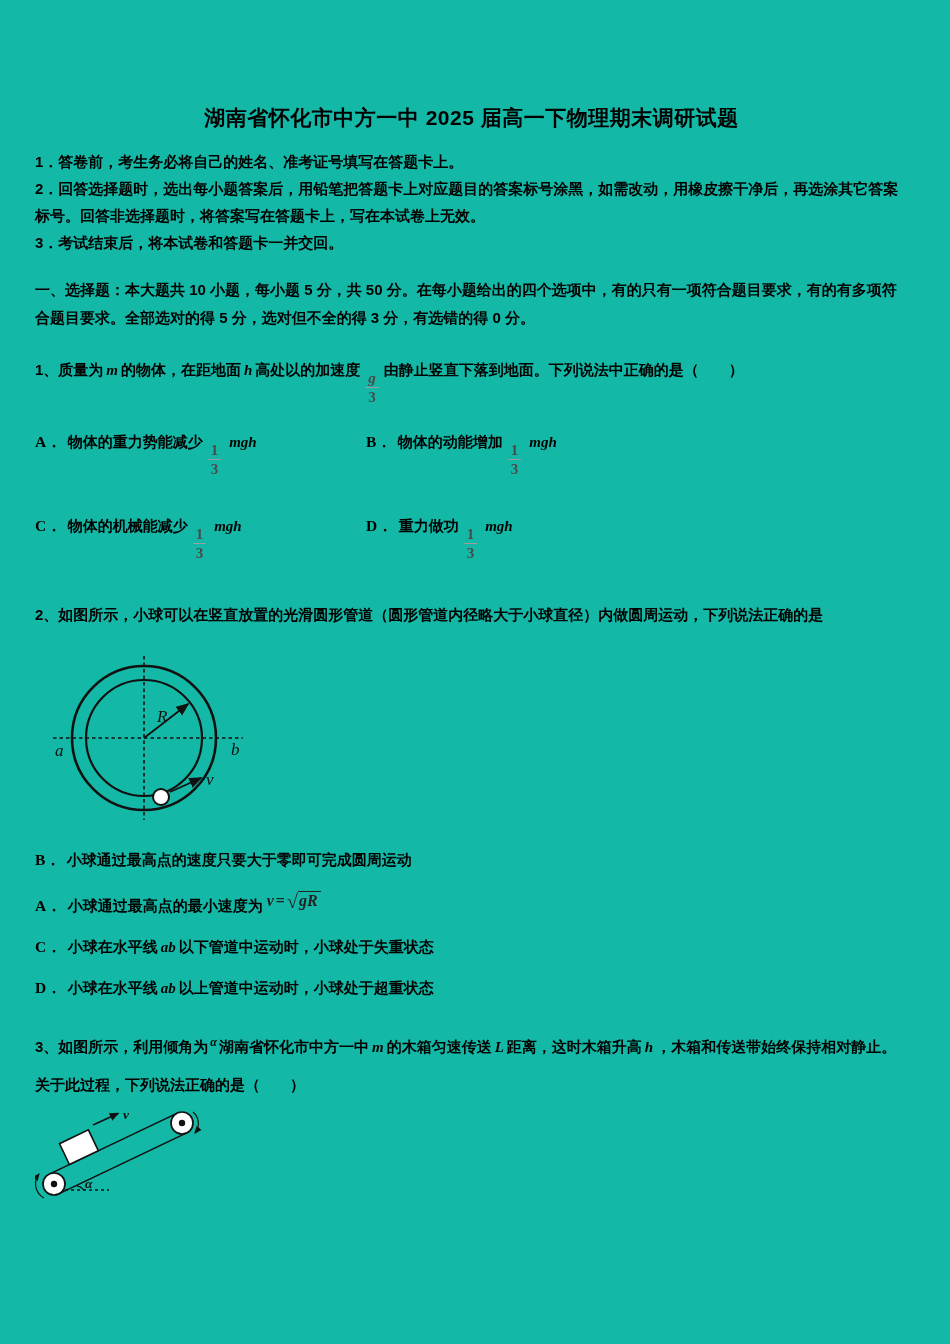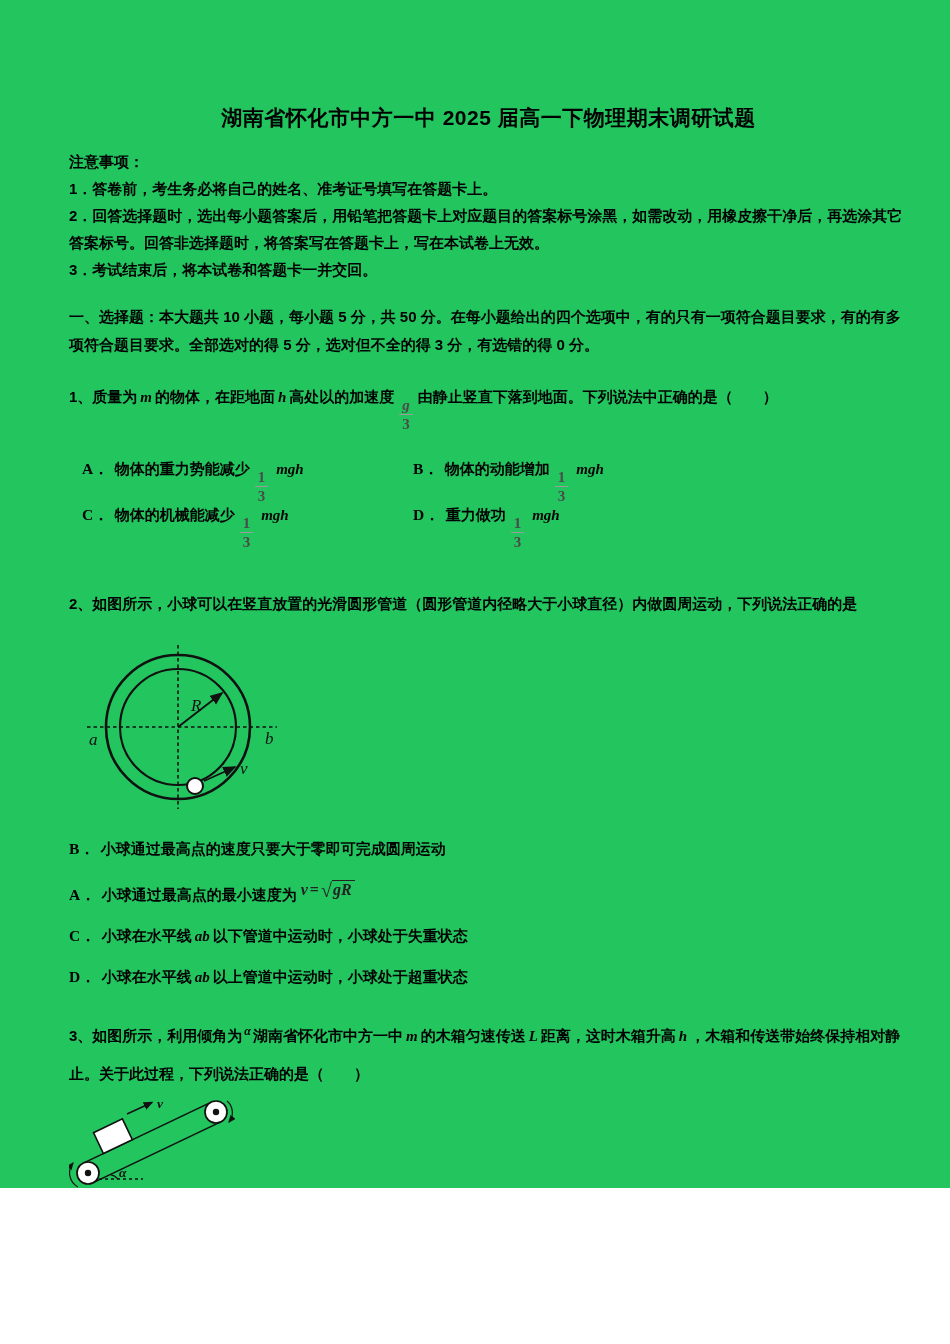--- a/index.html
+++ b/index.html
@@ -1,21 +1,21 @@
 <!DOCTYPE html>
 <html><head>
 <meta charset="utf-8">
 <style>
   * { margin:0; padding:0; box-sizing:border-box; }
   html,body { background:#fff; }
   .page {
-    width:950px; height:1188px; overflow:hidden; position:relative;
-    background:#22c55e; color:#000;
+    width:950px; height:1344px; overflow:hidden; position:relative;
+    background:#14b8a6; color:#000;
     font-family:"Liberation Sans","DejaVu Sans",sans-serif;
-    padding:104px 42px 0 69px;
+    padding:104px 42px 0 35px;
   }
   .title {
     text-align:center; font-size:21px; font-weight:700;
     letter-spacing:0.5px; margin-bottom:16px;
   }
   .body {
     font-size:15px; font-weight:600; line-height:27px; text-align:left;
   }
   .intro { margin-top:20px; line-height:28px; }
   .qtext { margin-top:23px; line-height:30px; }
@@ -55,21 +55,21 @@
     font-family:"Liberation Serif","DejaVu Serif",serif;
     font-style:italic; color:#222; font-size:16px;
   }
   .msqrt .meq { font-style:normal; margin:0 2px; }
   .msqrt .radical { font-style:normal; font-size:20px; vertical-align:-2px; }
   .msqrt .rootbody { border-top:1.6px solid #222; padding:0 3px 0 1px; }
 
   
   .opt-grid {
     display:grid; grid-template-columns:331px 1fr;
-    margin-top:26px;margin-left:13px;
+    row-gap:38px; margin-top:26px;
   }
   .opt { font-size:15px; font-weight:600; }
 
   
   .q2opts .opt { margin-top:15px; line-height:26px; }
   .q2opts .opt.first { margin-top:20px; }
 
   .diagram-circle { margin:16px 0 0 12px; display:block; }
   .diagram-belt { margin:4px 0 0 0; display:block; }
 
@@ -82,21 +82,20 @@
     font-style:italic; font-weight:bold; font-size:13.5px; fill:#111;
   }
 </style>
 </head>
 <body>
 
 <div class="page">
 
   <h1 class="title">湖南省怀化市中方一中 2025 届高一下物理期末调研试题</h1>
 
-  <p class="body">注意事项：</p>
   <p class="body">1．答卷前，考生务必将自己的姓名、准考证号填写在答题卡上。</p>
   <p class="body">2．回答选择题时，选出每小题答案后，用铅笔把答题卡上对应题目的答案标号涂黑，如需改动，用橡皮擦干净后，再选涂其它答案标号。回答非选择题时，将答案写在答题卡上，写在本试卷上无效。</p>
   <p class="body">3．考试结束后，将本试卷和答题卡一并交回。</p>
 
   <p class="body intro">一、选择题：本大题共 10 小题，每小题 5 分，共 50 分。在每小题给出的四个选项中，有的只有一项符合题目要求，有的有多项符合题目要求。全部选对的得 5 分，选对但不全的得 3 分，有选错的得 0 分。</p>
 
   <p class="body qtext"><span>1、质量为</span><span class="var">m</span><span>的物体，在距地面</span><span class="var">h</span><span>高处以的加速度</span><span class="frac">
         <span class="num it">g</span>
         <span class="den">3</span>
       </span><span>由静止竖直下落到地面。下列说法中正确的是（　　）</span></p>

